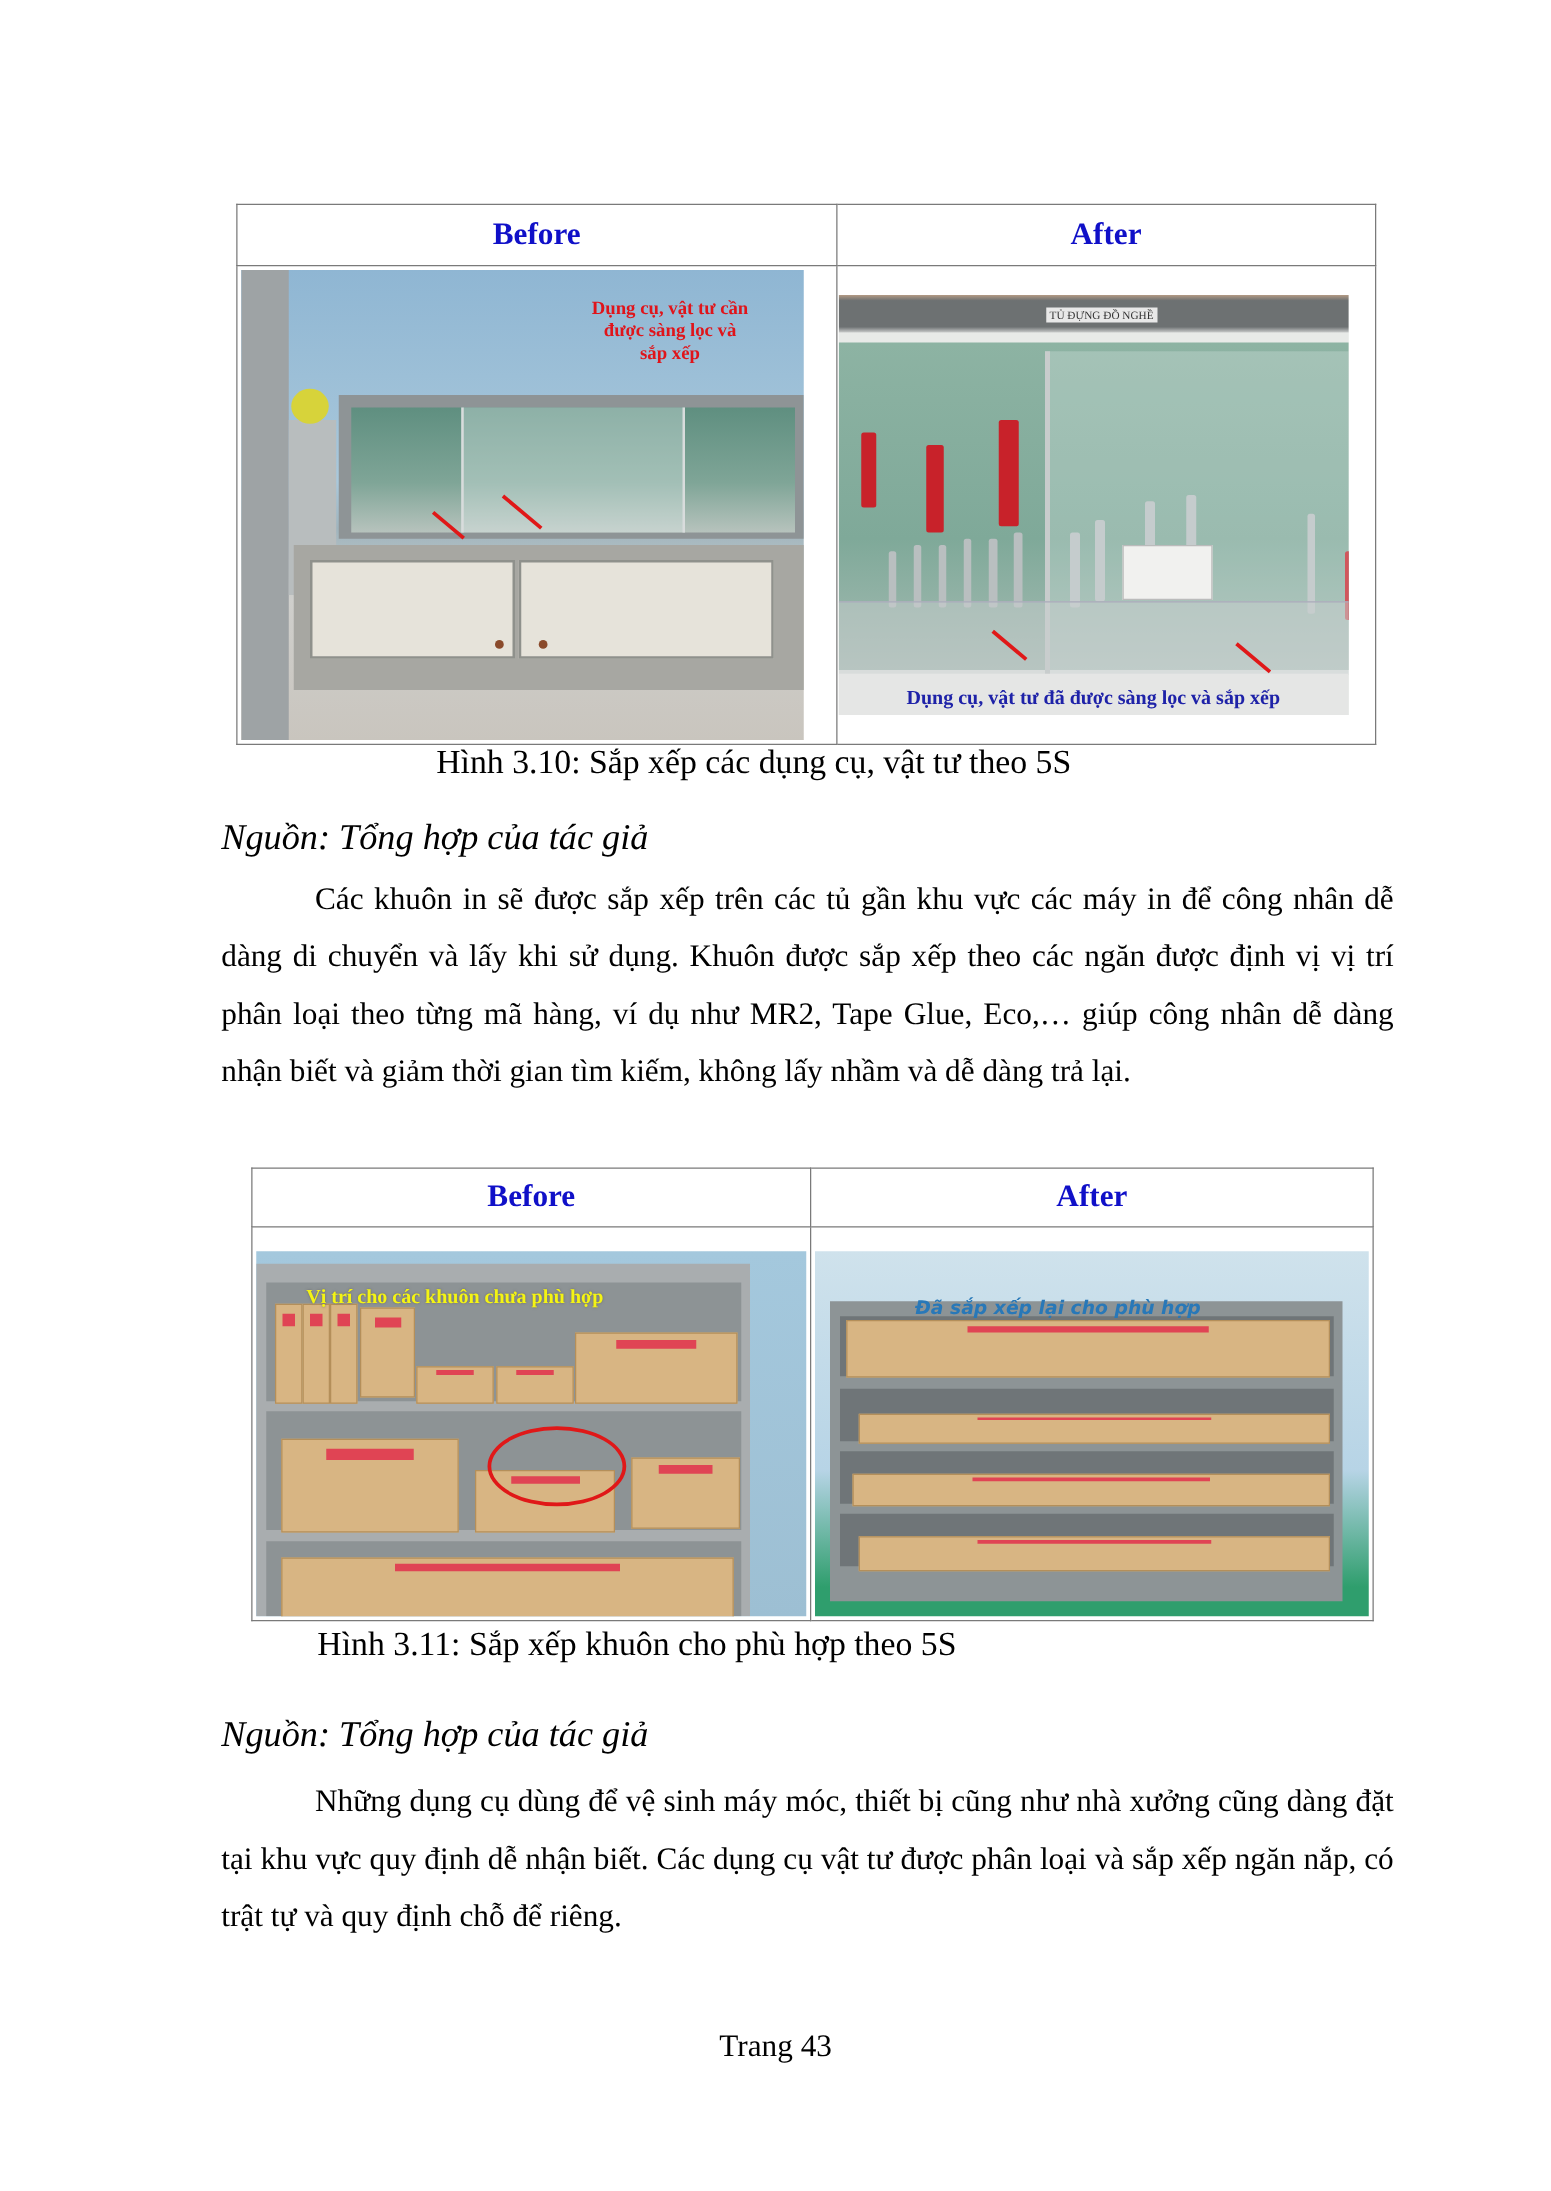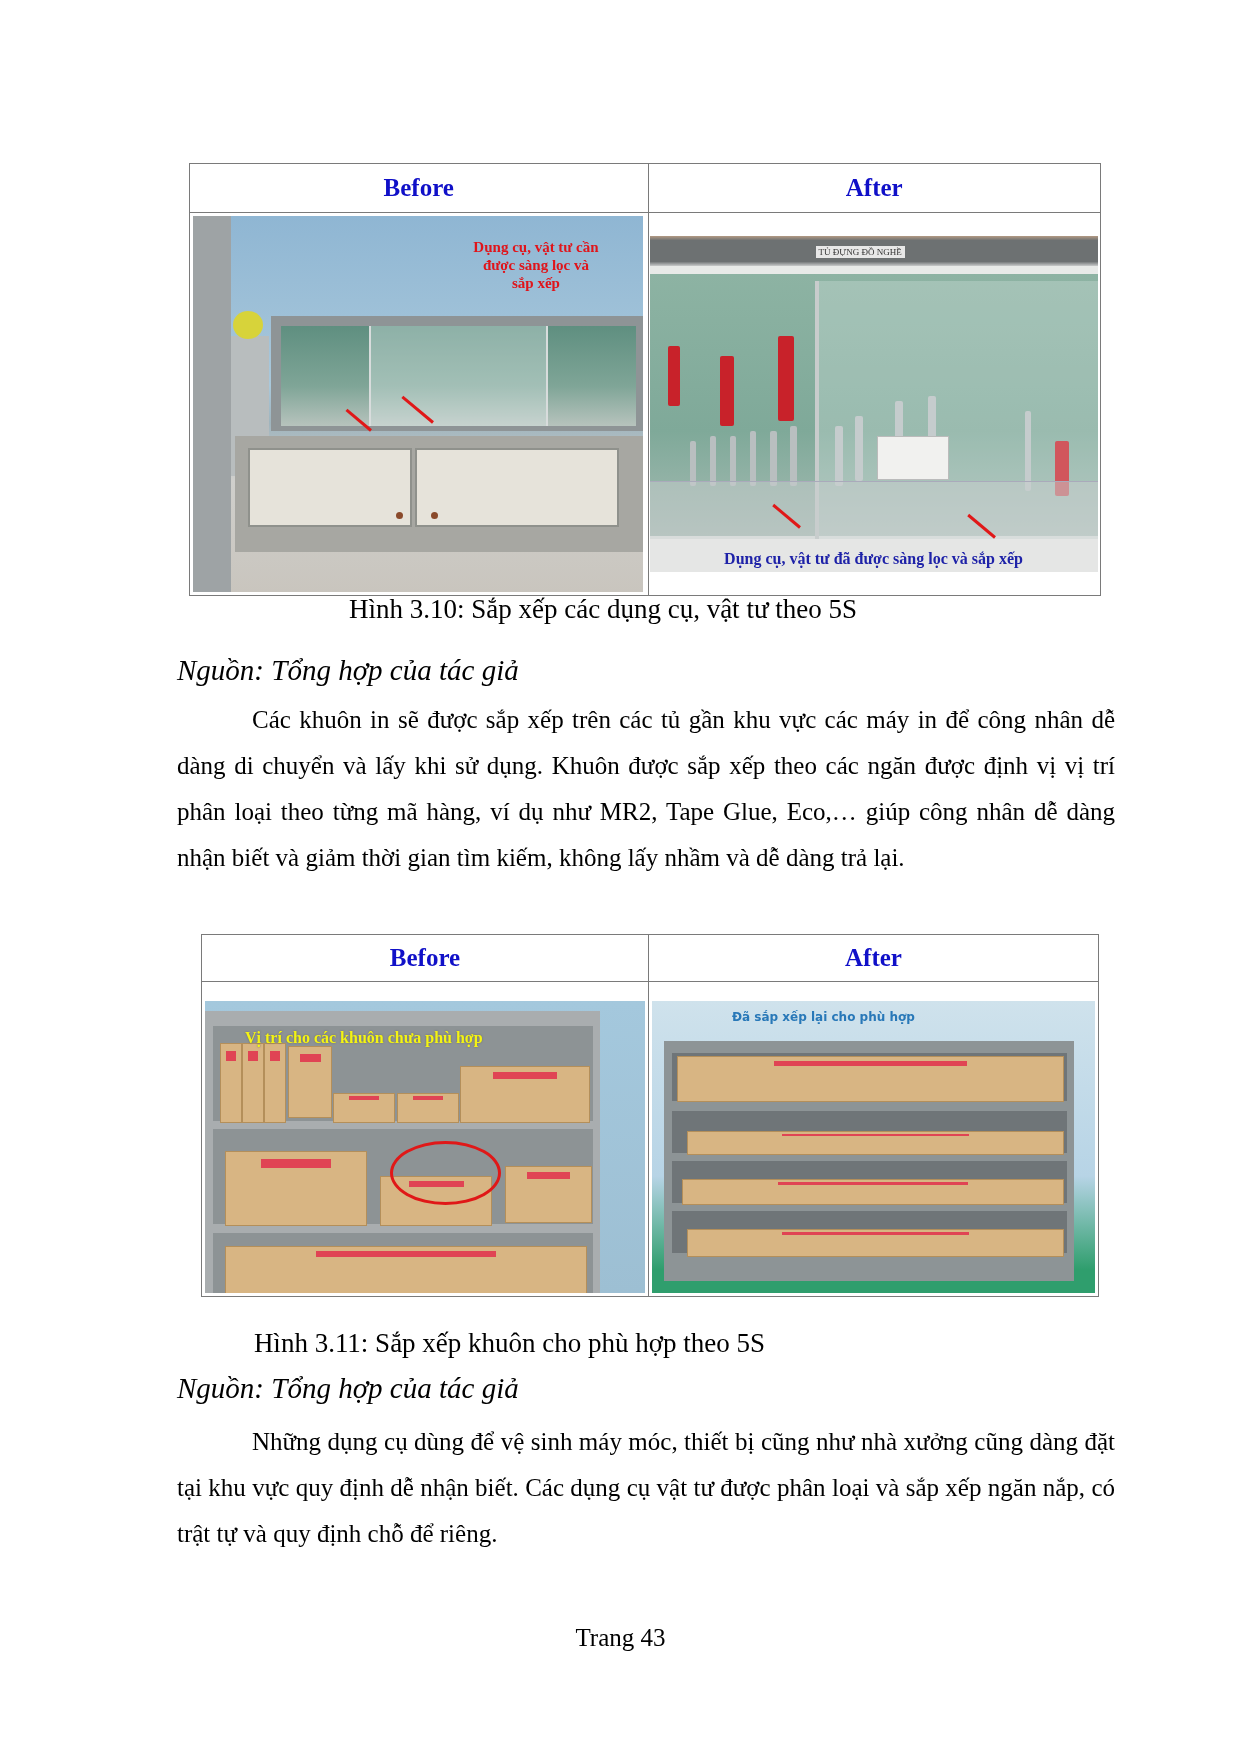--- a/index.html
+++ b/index.html
@@ -36,21 +36,21 @@
     .p1b .case .glass { position: absolute; left: 10px; top: 10px; width: 355px; height: 100px; background: linear-gradient(180deg,#5f8f80,#7fa597 60%,#b7c3bd); }
     .p1b .case .slide { position: absolute; left: 98px; top: 10px; width: 175px; height: 100px; background: rgba(230,240,240,0.35); border-left: 2px solid #d8dcdc; border-right: 2px solid #d8dcdc; }
     .p1b .counter { position: absolute; left: 42px; top: 220px; width: 410px; height: 116px; background: #a7a7a2; }
     .p1b .door { position: absolute; top: 232px; height: 75px; background: #e6e3da; border: 2px solid #8f918c; }
     .p1b .knob { position: absolute; width: 7px; height: 7px; border-radius: 50%; background: #8a4a2b; }
     .p1b .overlay { position: absolute; left: 233px; top: 22px; width: 220px; text-align: center;
            font-family: "Liberation Serif", serif; font-weight: bold; font-size: 15px; line-height: 18px; color: #e0141a; }
     .arrow { position: absolute; height: 3px; background: #e01818; transform-origin: left center; }
 
     
-    .p1a { width: 448px; height: 336px; margin: 1px; background: #e8eae8; }
+    .p1a { width: 408px; height: 336px; margin: 1px; background: #e8eae8; }
     .p1a .topbar { position: absolute; left: 0; top: 0; width: 100%; height: 30px; background: linear-gradient(180deg,#b39a84 0%, #6d7172 15%, #6d7172 85%, #c9cbcb 100%); }
     .p1a .label { position: absolute; left: 166px; top: 10px; padding: 1px 3px; font-size: 9px; background: #e8e8e8; color: #333; }
     .p1a .board { position: absolute; left: 0; top: 38px; width: 100%; height: 262px; background: linear-gradient(180deg,#8db3a3,#7fa999 60%,#a7bcb4); }
     .p1a .slidepane { position: absolute; left: 165px; top: 45px; width: 283px; height: 262px; background: rgba(235,245,245,0.25); border-left: 4px solid #c8cccc; }
     .p1a .bins { position: absolute; left: 0; top: 245px; width: 100%; height: 58px; background: rgba(200,205,205,0.5); border-top: 1px solid #aab; }
     .p1a .floor { position: absolute; left: 0; top: 303px; width: 100%; height: 33px; background: #e5e6e5; }
     .p1a .tool { position: absolute; background: #b9bfc0; border-radius: 2px; }
     .p1a .red { background: #c8222a; }
     .p1a .sign { position: absolute; left: 227px; top: 200px; width: 70px; height: 42px; background: #f1f1ef; border: 1px solid #bbb; }
     .p1a .overlay { position: absolute; left: 0; bottom: 4px; width: 100%; text-align: center;
@@ -62,21 +62,21 @@
     .p2b .cube { position: absolute; background: #8d9395; }
     .mold { position: absolute; background: #d8b583; border: 1px solid #b48f5a; }
     .mold::after { content: ""; position: absolute; left: 25%; top: 10%; width: 50%; height: 12%; background: #e04454; }
     .p2b .overlay { position: absolute; left: 40px; top: 28px; font-family: "Liberation Serif", serif; font-weight: bold; font-size: 16px; color: #f4f414; text-shadow: 0 0 2px #666; text-align: right; }
     .p2b .circle { position: absolute; left: 185px; top: 140px; width: 105px; height: 58px; border: 3px solid #e01818; border-radius: 50%; }
 
     
     .p2a { width: 443px; height: 292px; margin: 18px 3px 3px 3px; background: linear-gradient(180deg,#cfe2ec 0%, #b7d4e6 60%, #2f9e6d 92%); }
     .p2a .rack { position: absolute; left: 12px; top: 40px; width: 410px; height: 240px; background: #8d9496; }
     .p2a .row { position: absolute; left: 20px; width: 395px; height: 42px; background: #6f7578; }
-    .p2a .overlay { position: absolute; left: 80px; top: 9px; font-family: "DejaVu Sans", sans-serif; font-weight: bold; font-size: 12px; color: #2878b8; }
+    .p2a .overlay { position: absolute; left: 80px; top: 36px; font-family: "DejaVu Sans", sans-serif; font-weight: bold; font-size: 15px; color: #2878b8; font-style: italic; }
   </style>
 </head>
 <body>
 
 <table class="fig-table" id="fig1">
   <tbody>
       <tr>
     <td class="hdr">Before</td>
     <td class="hdr">After</td>
   </tr>
@@ -181,18 +181,18 @@
         <div class="mold" style="left:35px;top:130px;width:375px;height:22px;"></div>
         <div class="mold" style="left:30px;top:178px;width:380px;height:24px;"></div>
         <div class="mold" style="left:35px;top:228px;width:375px;height:26px;"></div>
         <div class="overlay">Đã sắp xếp lại cho phù hợp</div>
       </div>
     </td>
   </tr>
 </tbody>
   </table>
 
-<div class="caption" style="left:0;top:1300px;width:1019px;margin-top:28px;">Hình 3.11: Sắp xếp khuôn cho phù hợp theo 5S</div>
+<div class="caption" style="left:0;top:1300px;width:1019px;">Hình 3.11: Sắp xếp khuôn cho phù hợp theo 5S</div>
 <div class="source" style="top:1372px;">Nguồn: Tổng hợp của tác giả</div>
 
 <div class="para" style="top:1419px;">Những dụng cụ dùng để vệ sinh máy móc, thiết bị cũng như nhà xưởng cũng dàng đặt tại khu vực quy định dễ nhận biết. Các dụng cụ vật tư được phân loại và sắp xếp ngăn nắp, có trật tự và quy định chỗ để riêng.</div>
 
 <div class="footer">Trang 43</div>
 
 </body></html>

